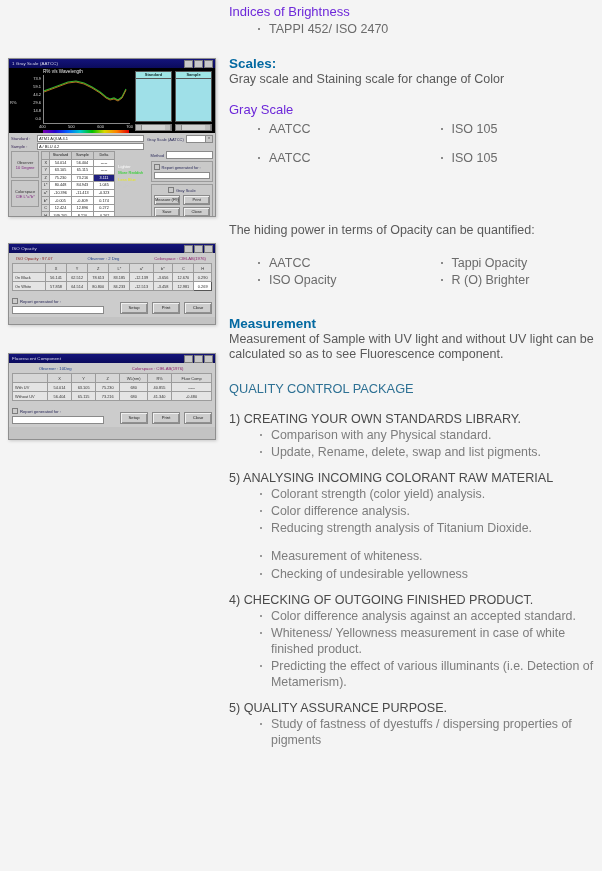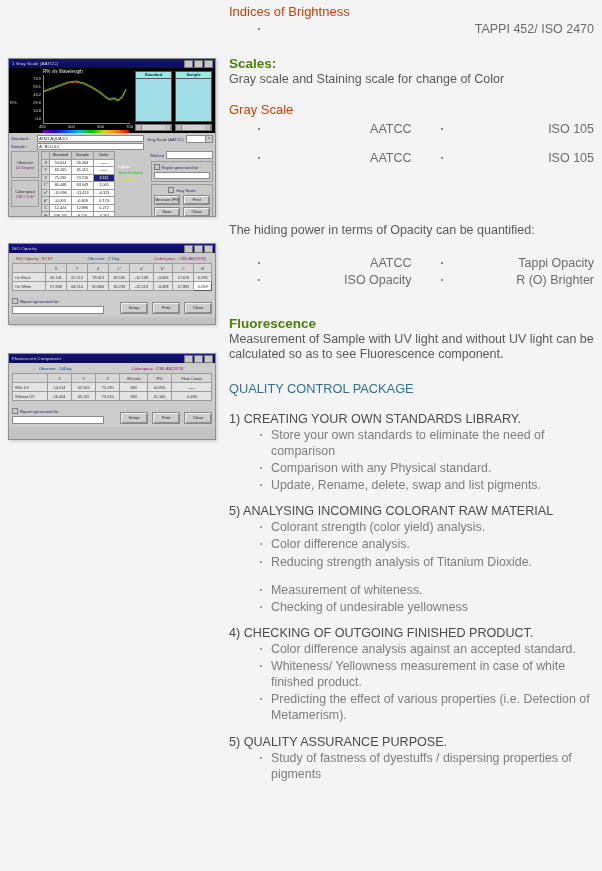--- a/index.html
+++ b/index.html
@@ -7,24 +7,24 @@
     width:602px;height:871px;
     background:#f4f4f4;
     font-family:"Liberation Sans",sans-serif;
     overflow:hidden;
     position:relative;
   }
   .page{position:relative;width:602px;height:871px;}
 
   
   .content{position:absolute;left:229px;top:0;width:365px;}
-  .link-head{color:#c2410c;font-size:13px;margin:4px 0 2px 0;}
-  .sect-head{color:#4d7c0f;font-size:13.5px;font-weight:bold;margin:0;}
+  .link-head{color:#6d28d9;font-size:13px;margin:4px 0 2px 0;}
+  .sect-head{color:#0369a1;font-size:13.5px;font-weight:bold;margin:0;}
   .body-txt{color:#595959;font-size:12.5px;margin:1px 0 0 0;line-height:1.25;}
-  ul.b{margin:2px 0 0 0;padding:0 0 0 40px;list-style:none;text-align:right;}
+  ul.b{margin:2px 0 0 0;padding:0 0 0 40px;list-style:none;}
   ul.b li{color:#6b6b6b;font-size:12.5px;line-height:1.3;position:relative;padding-left:0;margin-bottom:1px;}
   ul.b li:before{content:"";position:absolute;left:-11px;top:7px;width:2px;height:2px;background:#8a8a8a;}
   .two-col{display:flex;}
   .two-col .col{width:50%;}
   .two-col .col ul.b{padding-left:40px;}
   .gap10{height:10px;}
   .gap14{height:14px;}
   .gap18{height:18px;}
   .qc-title{color:#2e7194;font-size:12.8px;margin:0;}
   .qc-item{color:#4a4a4a;font-size:12.6px;margin:0;}
@@ -182,33 +182,32 @@
       <div class="col">
         <ul class="b">
           <li>Tappi Opacity</li>
           <li>R (O) Brighter</li>
         </ul>
       </div>
     </div>
 
     <div style="height:26px"></div>
 
-    <div class="sect-head">Fluorescence</div>
+    <div class="sect-head">Measurement</div>
     <p class="body-txt">Measurement of Sample with UV light and without UV light can be calculated so as to see Fluorescence component.</p>
 
     <div class="gap18"></div>
 
     <div class="qc-title">QUALITY CONTROL PACKAGE</div>
 
     <div style="height:16px"></div>
 
     <div>
       <p class="qc-item">1) CREATING YOUR OWN STANDARDS LIBRARY.</p>
       <ul class="qc">
-        <li>Store your own standards to eliminate the need of comparison</li>
         <li>Comparison with any Physical standard.</li>
         <li>Update, Rename, delete, swap and list pigments.</li>
       </ul>
     </div>
     <div class="gap10"></div>
     <div>
       <p class="qc-item">5) ANALYSING INCOMING COLORANT RAW MATERIAL</p>
       <ul class="qc">
         <li>Colorant strength (color yield) analysis.</li>
         <li>Color difference analysis.</li>
@@ -221,21 +220,21 @@
         <li>Measurement of whiteness.</li>
         <li>Checking of undesirable yellowness</li>
       </ul>
     </div>
     <div class="gap10"></div>
     <div>
       <p class="qc-item">4) CHECKING OF OUTGOING FINISHED PRODUCT.</p>
       <ul class="qc">
         <li>Color difference analysis against an accepted standard.</li>
         <li>Whiteness/ Yellowness measurement in case of white finished product.</li>
-        <li>Predicting the effect of various properties (i.e. Detection of Metamerism).</li>
+        <li>Predicting the effect of various illuminants (i.e. Detection of Metamerism).</li>
       </ul>
     </div>
     <div class="gap10"></div>
     <div>
       <p class="qc-item">5) QUALITY ASSURANCE PURPOSE.</p>
       <ul class="qc">
         <li>Study of fastness of dyestuffs / dispersing properties of pigments</li>
       </ul>
     </div>
   </div>

